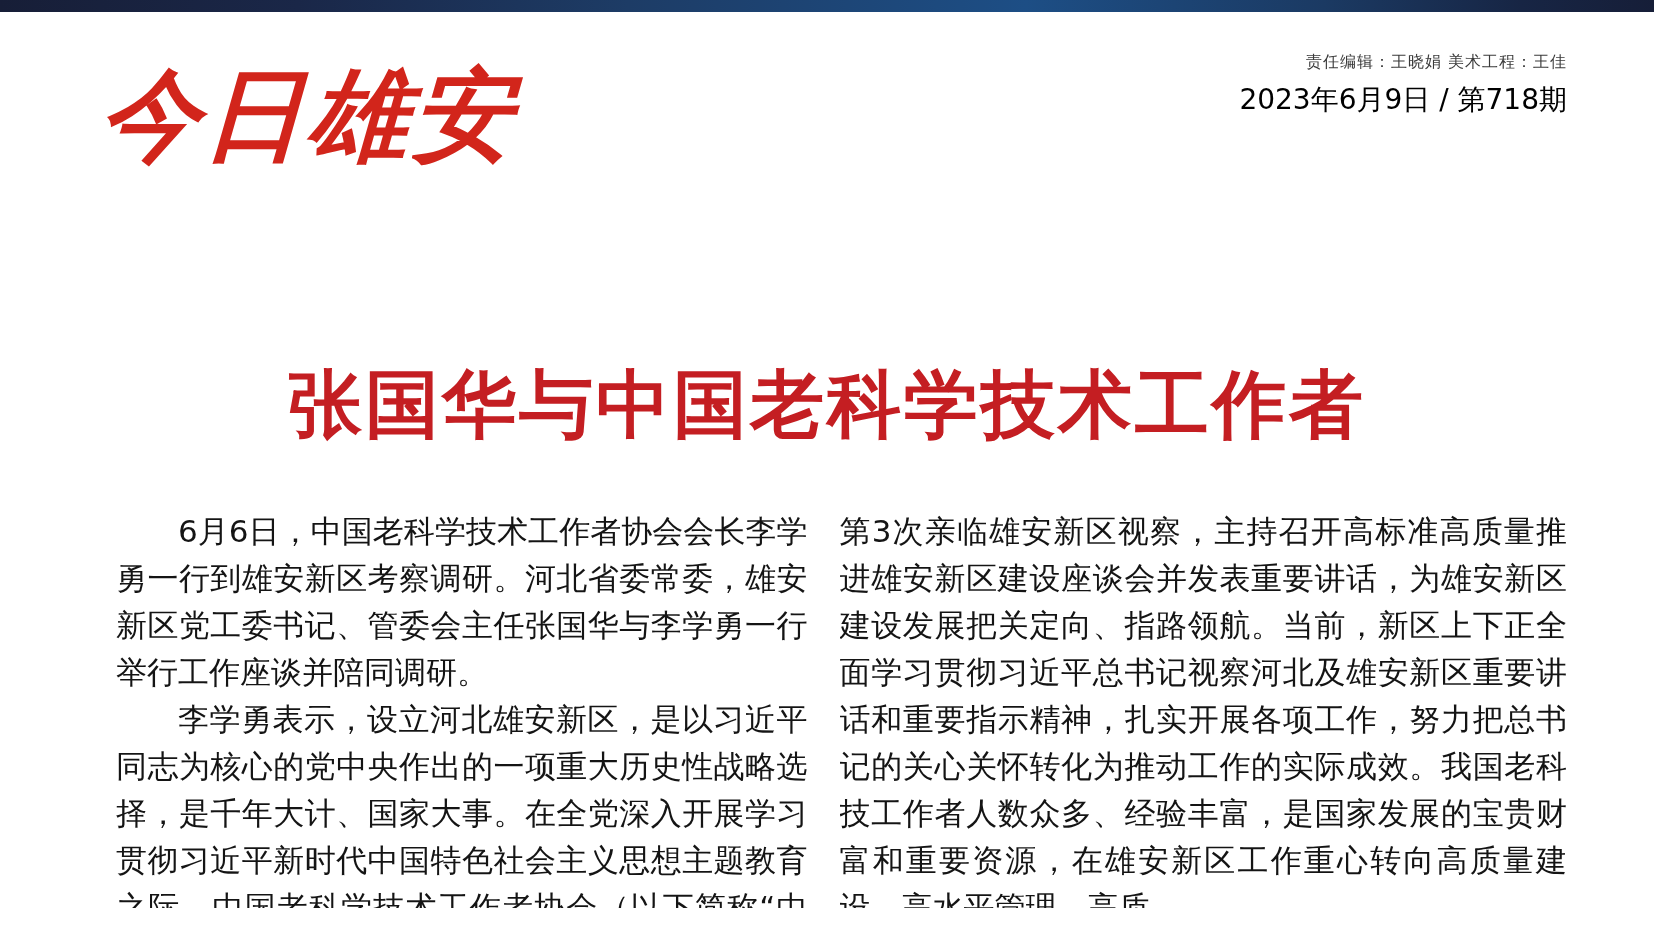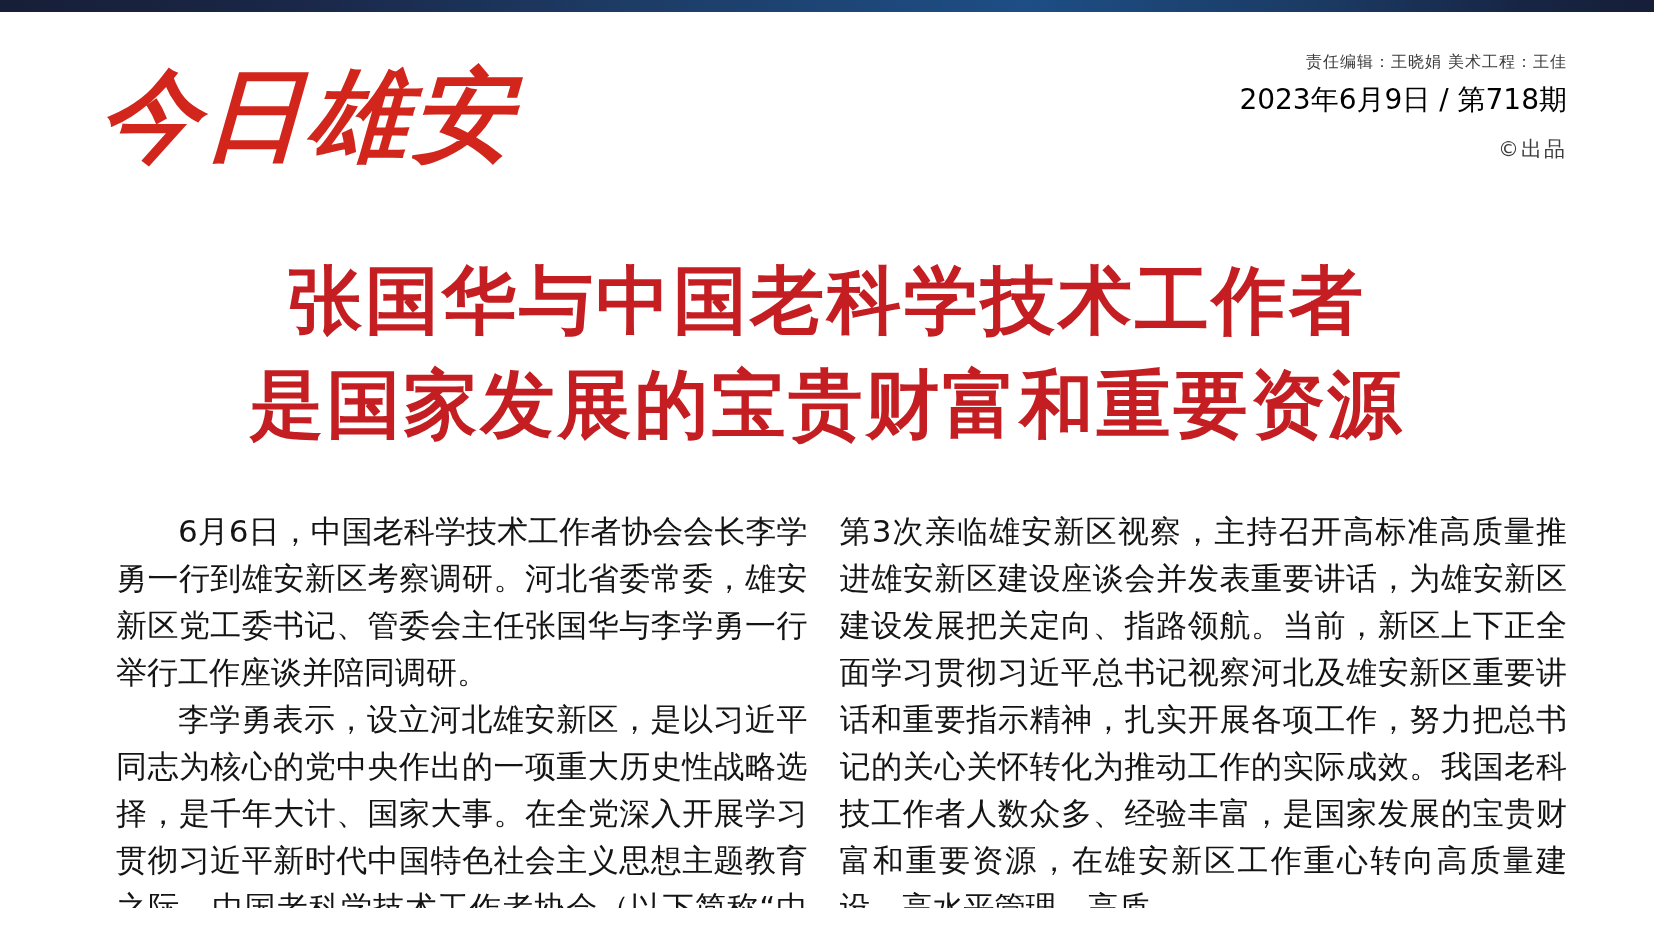--- a/index.html
+++ b/index.html
@@ -133,27 +133,26 @@
 
 <div class="topbar"></div>
 
 <header class="masthead">
   <div class="mast-left">
     <div class="logo">今日雄安</div>
   </div>
   <div class="mast-right">
     <div class="credits">责任编辑：王晓娟  美术工程：王佳</div>
     <div class="issue">2023年6月9日 / 第718期</div>
-    <div class="produced">©出品</div>
   </div>
 </header>
 
 <h1 class="headline">
-  <span>张国华与中国老科学技术工作者</span><br>
-  <span>是国家发展的宝贵财富和重要资源</span>
+  <br>
+  <span>张国华与中国老科学技术工作者</span>
 </h1>
 
 <main class="columns">
   <div class="col">
     <p class="indent">6月6日，中国老科学技术工作者协会会长李学勇一行到雄安新区考察调研。河北省委常委，雄安新区党工委书记、管委会主任张国华与李学勇一行举行工作座谈并陪同调研。</p>
     <p class="indent">李学勇表示，设立河北雄安新区，是以习近平同志为核心的党中央作出的一项重大历史性战略选择，是千年大计、国家大事。在全党深入开展学习贯彻习近平新时代中国特色社会主义思想主题教育之际，中国老科学技术工作者协会（以下简称“中国老科协”）一行来到雄安新区开展</p>
   </div>
   <div class="col">
     <p>第3次亲临雄安新区视察，主持召开高标准高质量推进雄安新区建设座谈会并发表重要讲话，为雄安新区建设发展把关定向、指路领航。当前，新区上下正全面学习贯彻习近平总书记视察河北及雄安新区重要讲话和重要指示精神，扎实开展各项工作，努力把总书记的关心关怀转化为推动工作的实际成效。我国老科技工作者人数众多、经验丰富，是国家发展的宝贵财富和重要资源，在雄安新区工作重心转向高质量建设、高水平管理、高质</p>
   </div>

